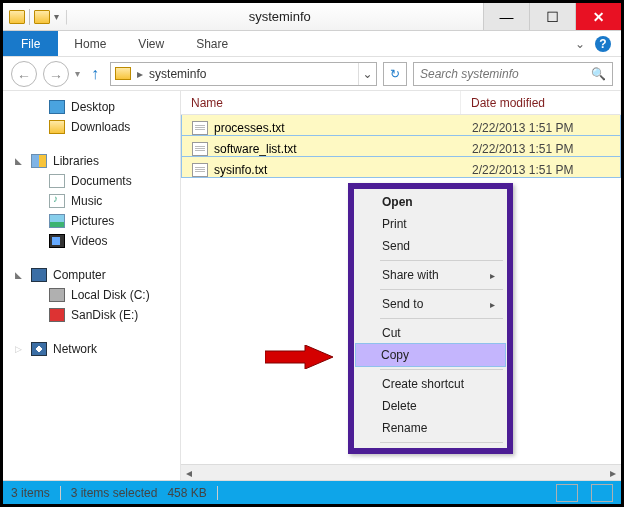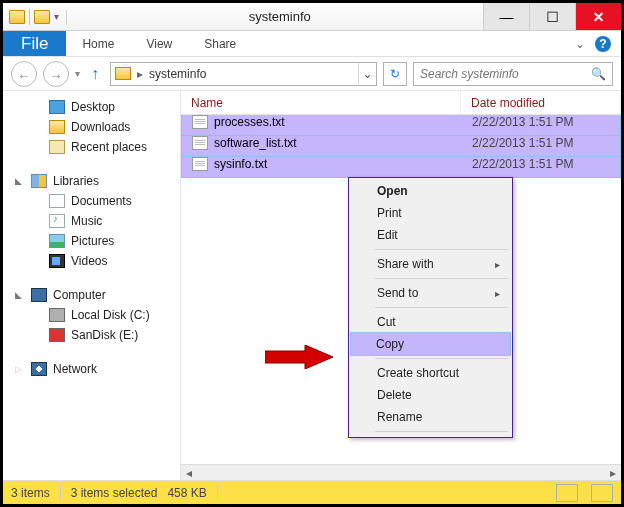--- a/index.html
+++ b/index.html
@@ -10,21 +10,21 @@
 .titlebar .qat { display: flex; align-items: center; gap: 4px; padding: 0 6px; }
 .titlebar .qat .folder-ico { width: 16px; height: 14px; background: linear-gradient(#ffe9a6,#f7c43b); border:1px solid #bd8b00; border-radius:1px; }
 .titlebar .qat .sep { width:1px; height:16px; background:#c0c0c0; }
 .titlebar .title { flex: 1; text-align: center; font-size: 13px; color: #222; }
 .titlebar .wincontrols { display: flex; height: 100%; }
 .titlebar .wincontrols div { width: 46px; display:flex; align-items:center; justify-content:center; font-size:14px; color:#000; background:#e6e6e6; border-left:1px solid #ccc; }
 .titlebar .wincontrols .close { background:#e81123; color:#fff; font-weight:bold; }
 
 
 .ribbon { height: 26px; background:#fff; border-bottom:1px solid #e0e0e0; display:flex; align-items:stretch; }
-.ribbon .file { background:#1979ca; color:#fff; padding:0 18px; display:flex; align-items:center; font-size:17px; }
+.ribbon .file { background:#1979ca; color:#fff; padding:0 18px; display:flex; align-items:center; font-size:12px; }
 .ribbon .tab { padding:0 16px; display:flex; align-items:center; color:#444; }
 .ribbon .spacer { flex:1; }
 .ribbon .right { display:flex; align-items:center; gap:10px; padding-right:10px; color:#1979ca; }
 .ribbon .chev { color:#666; }
 
 
 .navbar { height: 34px; background:#fff; display:flex; align-items:center; gap:6px; padding:0 8px; border-bottom:1px solid #e4e4e4; }
 .navbtn { width:26px; height:26px; border:1px solid #b8b8b8; border-radius:50%; display:flex; align-items:center; justify-content:center; color:#888; }
 .navbtn.up { border:none; border-radius:0; color:#1979ca; font-size:16px; width:18px; }
 .navbtn .arrow { font-size:14px; }
@@ -66,39 +66,39 @@
 .ico.txt { background:#fff; border:1px solid #999; position:relative; }
 .ico.txt::before{content:""; position:absolute; left:2px; right:2px; top:3px; height:1px; background:#bbb; box-shadow:0 2px 0 #bbb,0 4px 0 #bbb;}
 
 
 .content { flex:1; display:flex; flex-direction:column; }
 .colhead { display:flex; height:24px; border-bottom:1px solid #e4e4e4; align-items:center; color:#7f1d1d; }
 .colhead .col { padding:0 10px; border-right:1px solid #eee; height:100%; display:flex; align-items:center; }
 .colhead .col.name { width:280px; }
 .colhead .col.date { flex:1; }
 .rows { flex:1; overflow:auto; position:relative; }
-.row { display:flex; height:22px; align-items:flex-start; background:#c4b5fd; border:1px solid #8fc1ec; margin-top:-1px; }
+.row { display:flex; height:22px; align-items:flex-end; background:#fef9c3; border:1px solid #8fc1ec; margin-top:-1px; }
 .row .cell { padding:0 10px; display:flex; align-items:center; gap:6px; }
 .row .cell.name { width:280px; }
 .row .cell.date { flex:1; color:#444; }
 .rows .blank { height:260px; }
 
 
 .hscroll { height:16px; background:#efefef; border-top:1px solid #dcdcdc; display:flex; align-items:center; }
 .hscroll .btn { width:16px; text-align:center; color:#666; }
 .hscroll .track { flex:1; }
 
 
-.status { height:24px; border-top:1px solid #dcdcdc; display:flex; align-items:center; padding:0 8px; gap:10px; color:#444; background:#fde047; }
+.status { height:24px; border-top:1px solid #dcdcdc; display:flex; align-items:center; padding:0 8px; gap:10px; color:#444; background:#0ea5e9; }
 .status .sep { width:1px; height:14px; background:#ccc; }
 .status .spacer { flex:1; }
 .status .viewbtn { width:22px; height:18px; border:1px solid #b0b0b0; margin-left:3px; display:inline-block; }
 
 
-.ctxmenu { position:absolute; left:345px; top:174px; width:165px; background:#f0f0f0; border:1px solid #4c1d95; box-shadow:2px 2px 4px rgba(0,0,0,0.25); padding:2px; z-index:50; }
+.ctxmenu { position:absolute; left:345px; top:180px; width:165px; background:#f0f0f0; border:6px solid #4c1d95; box-shadow:2px 2px 4px rgba(0,0,0,0.25); padding:2px; z-index:50; }
 .ctxmenu .mi { padding:4px 10px 4px 26px; color:#222; display:flex; align-items:center; justify-content:space-between; }
 .ctxmenu .mi.bold { font-weight:bold; }
 .ctxmenu .mi.hover { background:#c4b5fd; border:1px solid #8fc1ec; margin:-1px; padding:4px 9px 4px 25px; }
 .ctxmenu .sep { height:1px; background:#d0d0d0; margin:3px 2px 3px 24px; }
 .ctxmenu .sub::after { content:"▸"; color:#555; font-size:10px; }
 
 
 .redarrow { position:absolute; left:262px; top:342px; z-index:60; }
 .redarrow svg { display:block; }
 </style>
@@ -159,24 +159,20 @@
 
   <div class="navpane">
     <div class="group">
       <div class="item sub">
           <span class="ico desktop"></span>
           <span>Desktop</span>
         </div>
       <div class="item sub">
           <span class="ico folder"></span>
           <span>Downloads</span>
-        </div>
-      <div class="item sub">
-          <span class="ico recent"></span>
-          <span>Recent places</span>
         </div>
     </div>
     <div class="group">
       <div class="item head">
           <span class="exp">◣</span>
           <span class="ico lib"></span>
           <span>Libraries</span>
         </div>
       <div class="item sub">
           <span class="ico doc"></span>
@@ -263,21 +259,21 @@
   <span>458 KB</span>
   <span class="sep"></span>
   <span class="spacer"></span>
   <span class="viewbtn"></span>
   <span class="viewbtn"></span>
 </div>
 
 <div class="ctxmenu">
   <div class="mi bold">Open</div>
   <div class="mi">Print</div>
-  <div class="mi">Edit</div>
+  <div class="mi">Send</div>
   <div class="sep"></div>
   <div class="mi sub">
       <span>Share with</span>
     </div>
   <div class="sep"></div>
   <div class="mi sub">
       <span>Send to</span>
     </div>
   <div class="sep"></div>
   <div class="mi">Cut</div>

